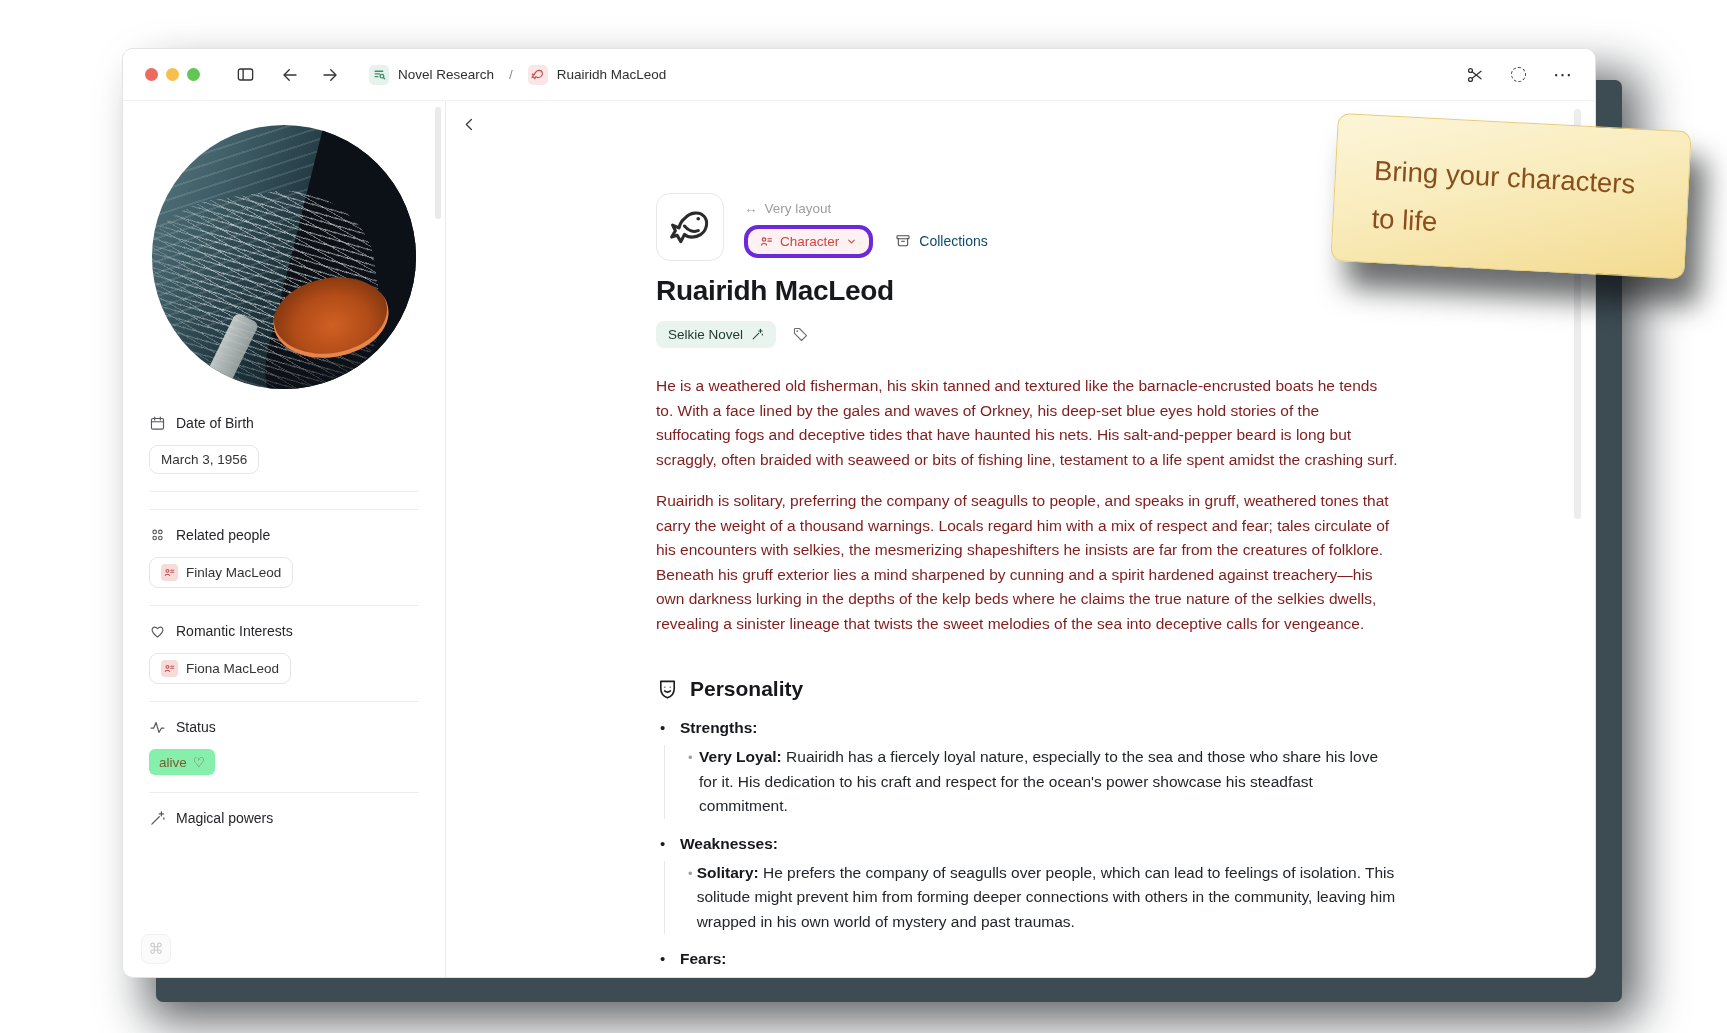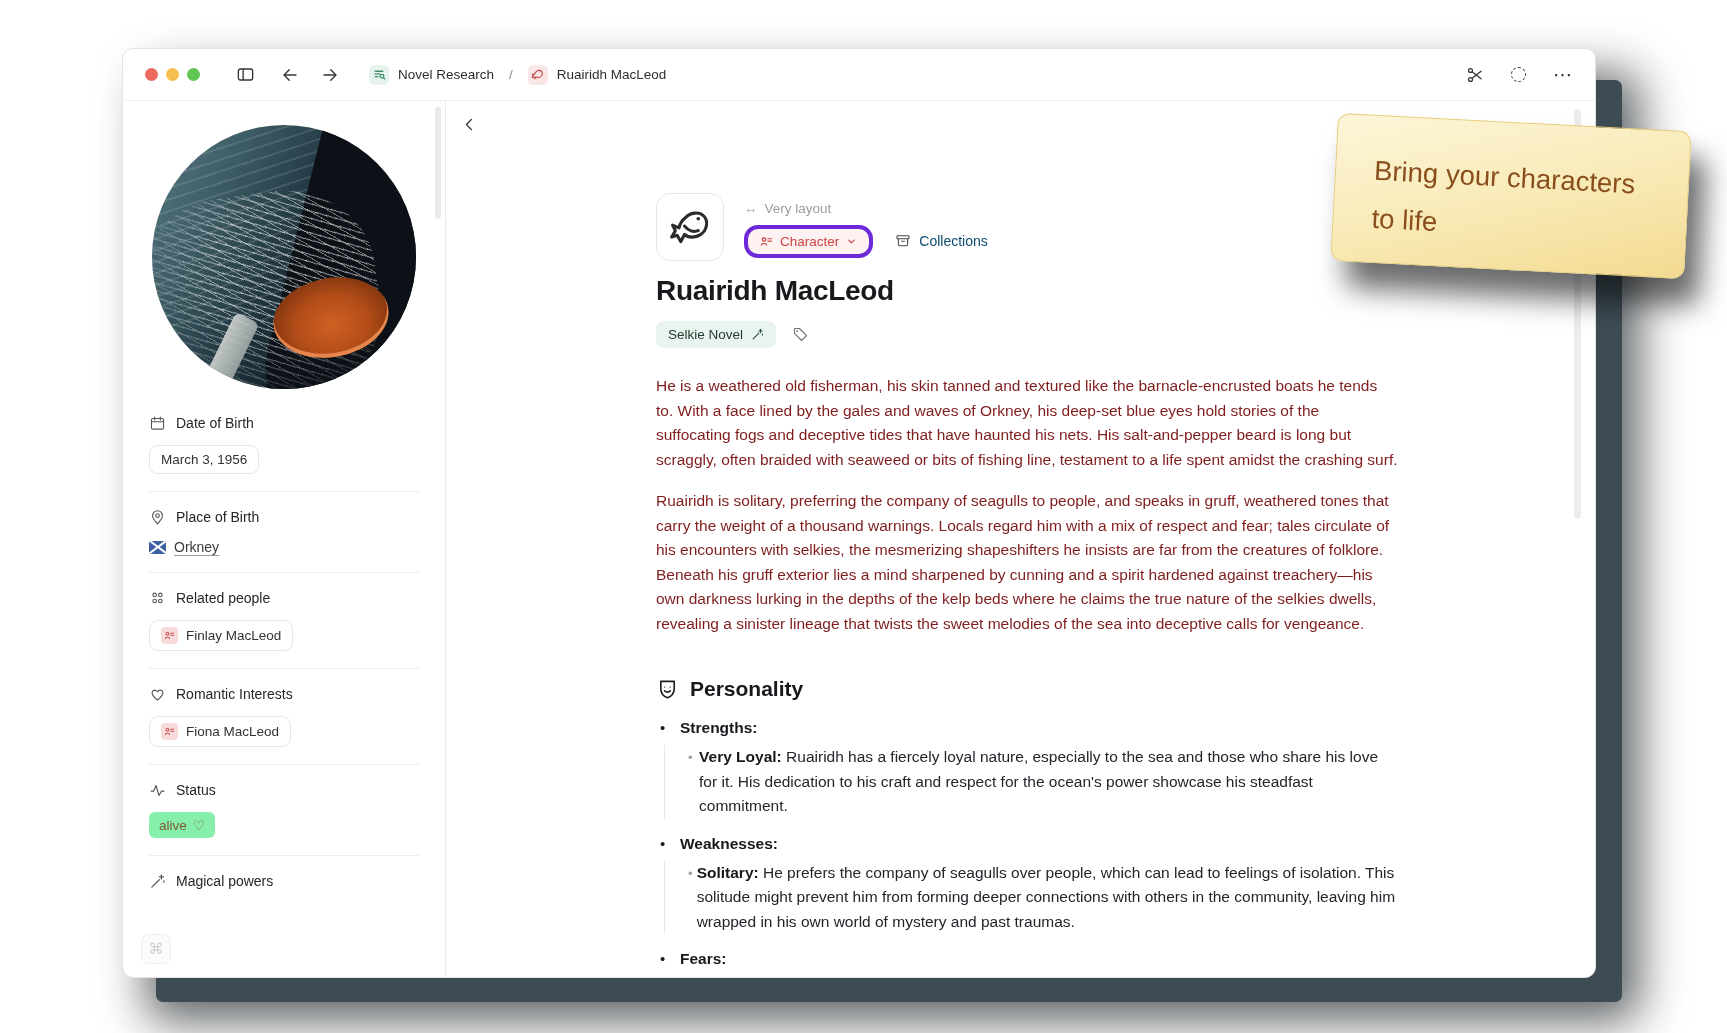--- a/index.html
+++ b/index.html
@@ -212,35 +212,20 @@
           <span>Date of Birth</span>
         </div>
         <div class="field-value-row">
           <span class="pill">
             <span>March 3, 1956</span>
           </span>
         </div>
       </div>
       <hr class="divider">
 
-      <div class="field">
-        <div class="field-label">
-          <svg width="17" height="17" viewBox="0 0 24 24" fill="none" stroke="currentColor" stroke-width="1.6" stroke-linecap="round" stroke-linejoin="round">
-            <path d="M12 21 C7.5 16 5 12.8 5 9.5 a7 7 0 1 1 14 0 C19 12.8 16.5 16 12 21 Z"></path>
-              <circle cx="12" cy="9.3" r="2.6"></circle>
-          </svg>
-          <span>Place of Birth</span>
-        </div>
-        <div class="field-value-row">
-          <span class="link-row">
-            <span class="flag"></span>
-            <span class="link-text">Orkney</span>
-          </span>
-        </div>
-      </div>
       <hr class="divider">
 
       <div class="field">
         <div class="field-label">
           <svg width="17" height="17" viewBox="0 0 24 24" fill="none" stroke="currentColor" stroke-width="1.6">
             <circle cx="8" cy="7" r="2.5"></circle>
               <circle cx="16" cy="7" r="2.5"></circle>
               <circle cx="8" cy="15.5" r="2.5"></circle>
               <circle cx="16" cy="15.5" r="2.5"></circle>
           </svg>

